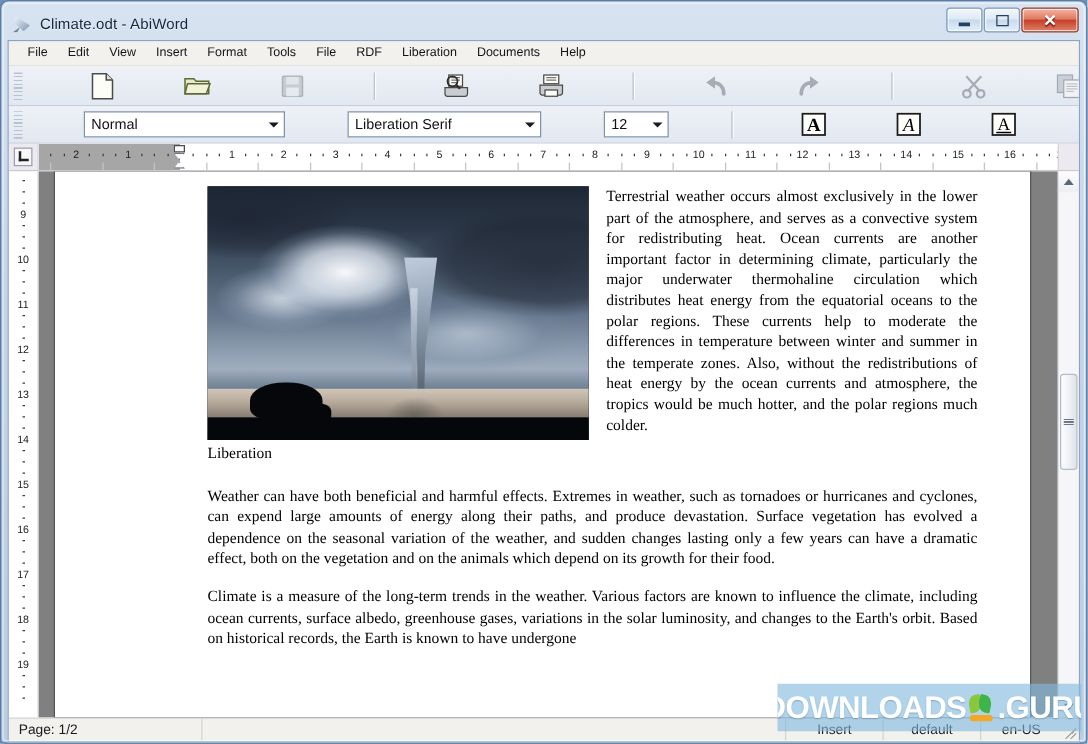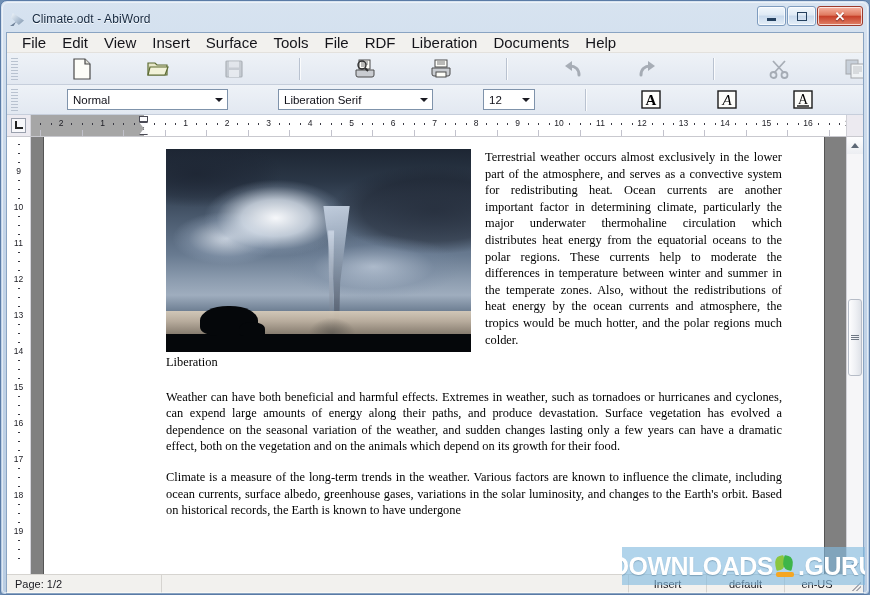--- a/index.html
+++ b/index.html
@@ -78,21 +78,21 @@
   }
 
   
   .menubar {
     height:20px; flex:0 0 auto; display:flex; align-items:center;
     background:#f2f1ee;
     border-bottom:1px solid #e3e1dd;
     padding-left:7px;
   }
   .menu-item {
-    font-size:15px; color:#14141a; padding:2px 8px; cursor:default;
+    font-size:10px; color:#14141a; padding:2px 8px; cursor:default;
     white-space:nowrap;
   }
 
   
   .toolbar {
     flex:0 0 auto; display:flex; align-items:center;
     background:linear-gradient(180deg,#eef2f7 0%,#e2e8f1 100%);
     border-bottom:1px solid #c6cedb;
     padding:2px 3px;
     gap:46px;
@@ -381,21 +381,21 @@
     </div>
   </div>
 
   <div class="client">
 
     <div class="menubar">
       <div class="menu-item">File</div>
       <div class="menu-item">Edit</div>
       <div class="menu-item">View</div>
       <div class="menu-item">Insert</div>
-      <div class="menu-item">Surface</div>
+      <div class="menu-item">Format</div>
       <div class="menu-item">Tools</div>
       <div class="menu-item">File</div>
       <div class="menu-item">RDF</div>
       <div class="menu-item">Liberation</div>
       <div class="menu-item">Documents</div>
       <div class="menu-item">Help</div>
     </div>
 
     <div class="toolbar tb1">
       <div class="grip"></div>

